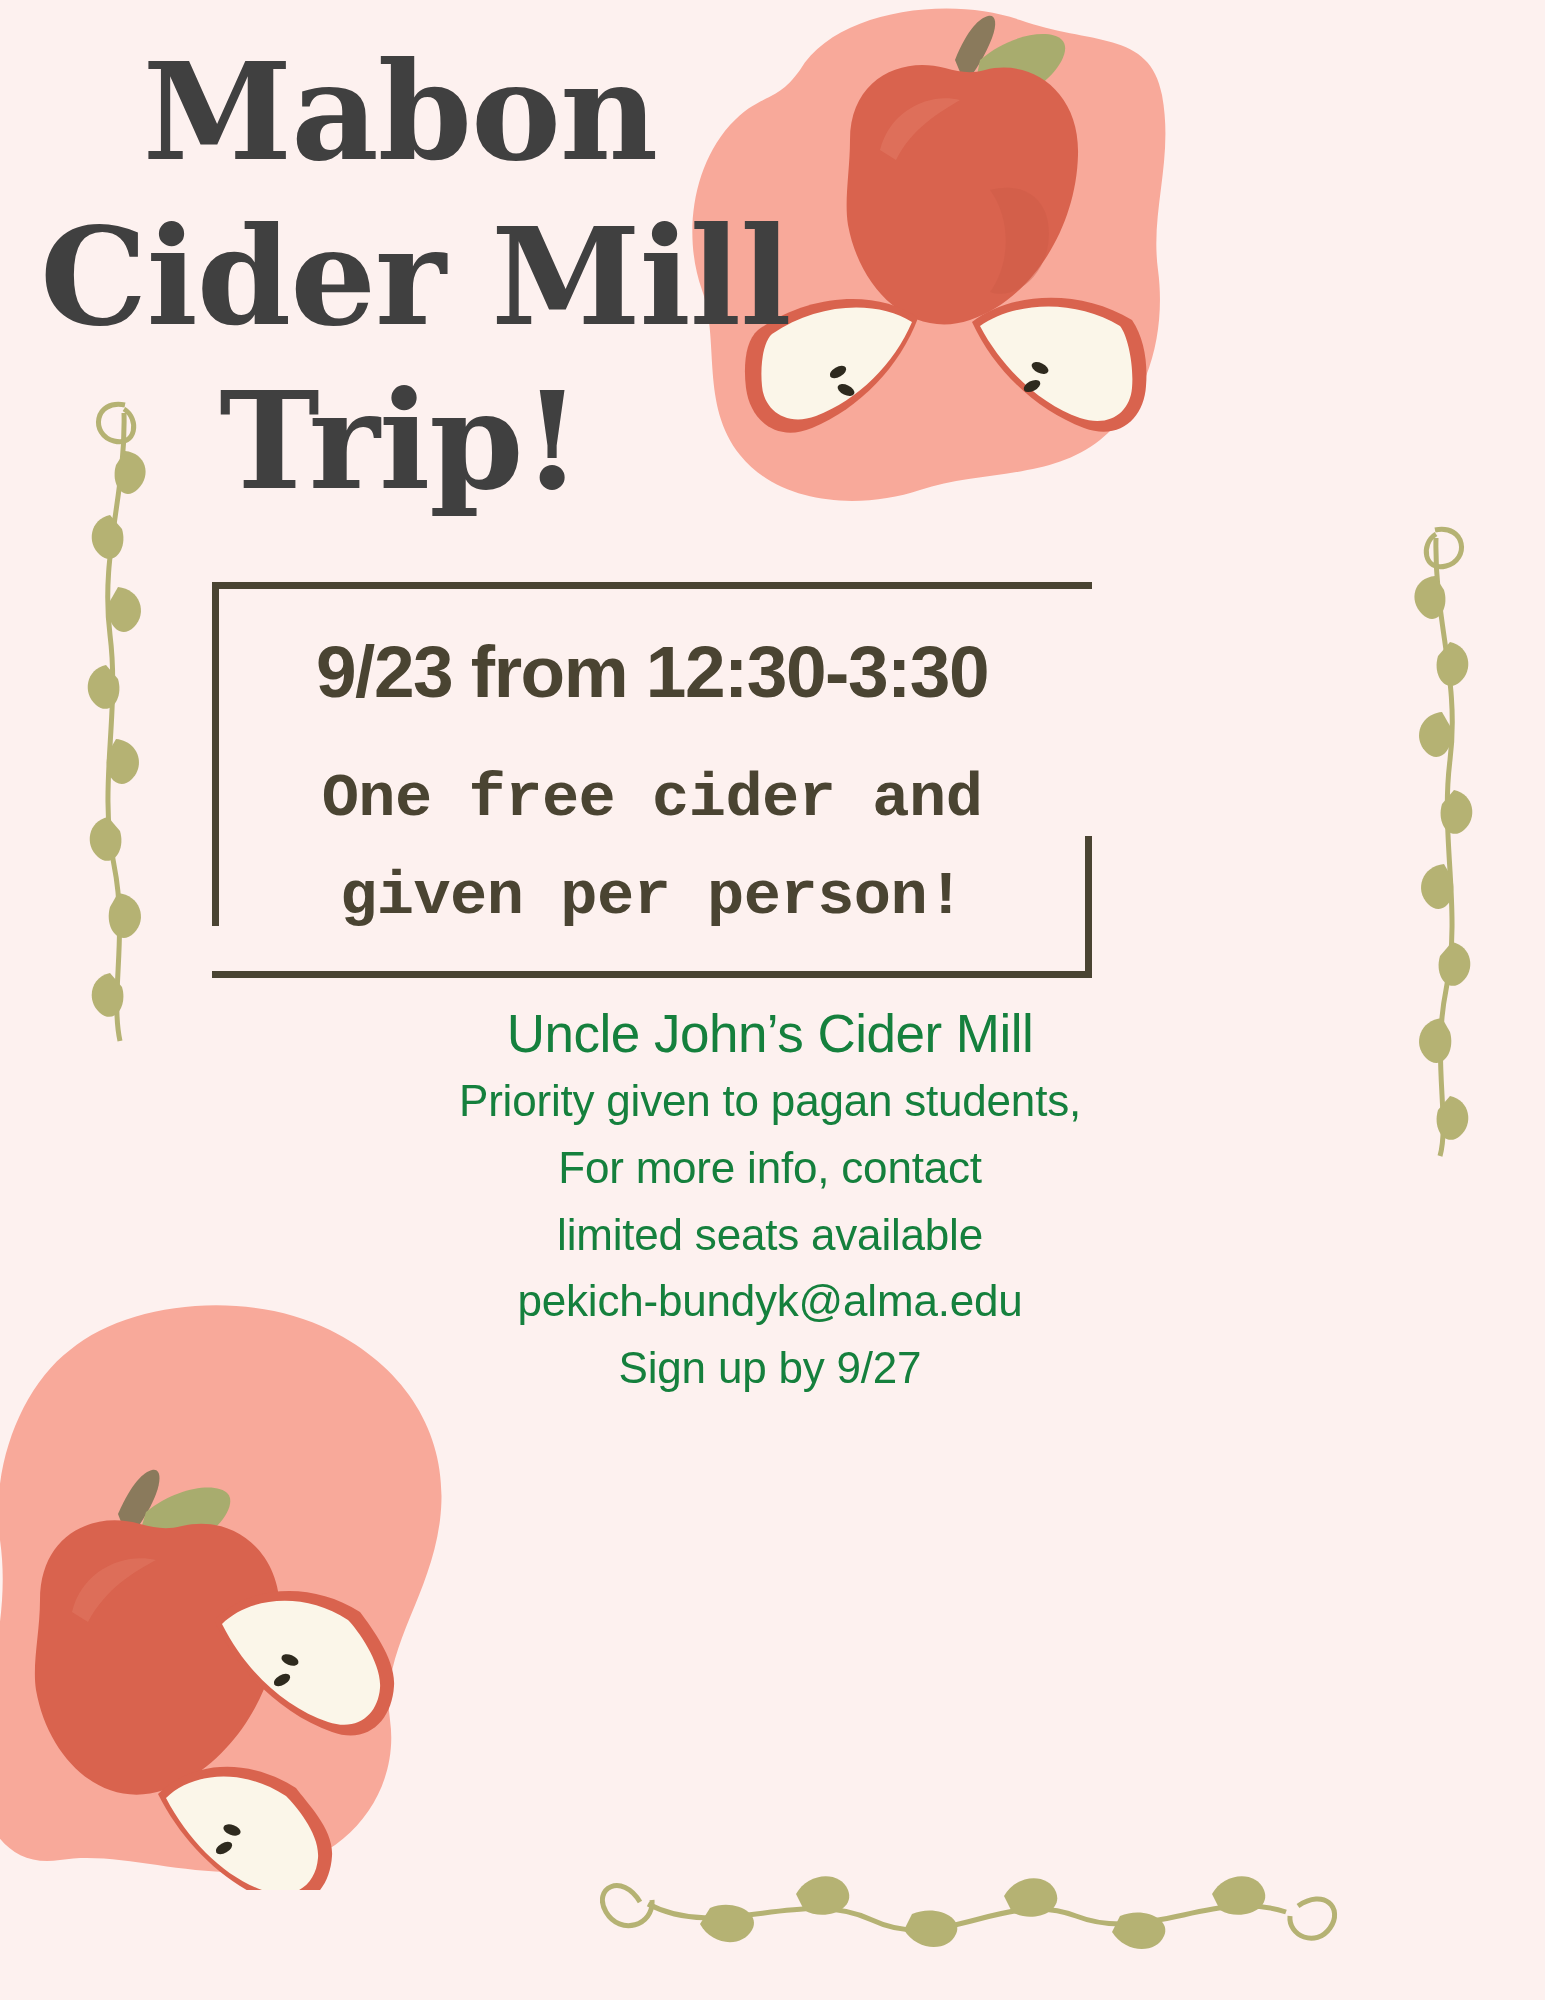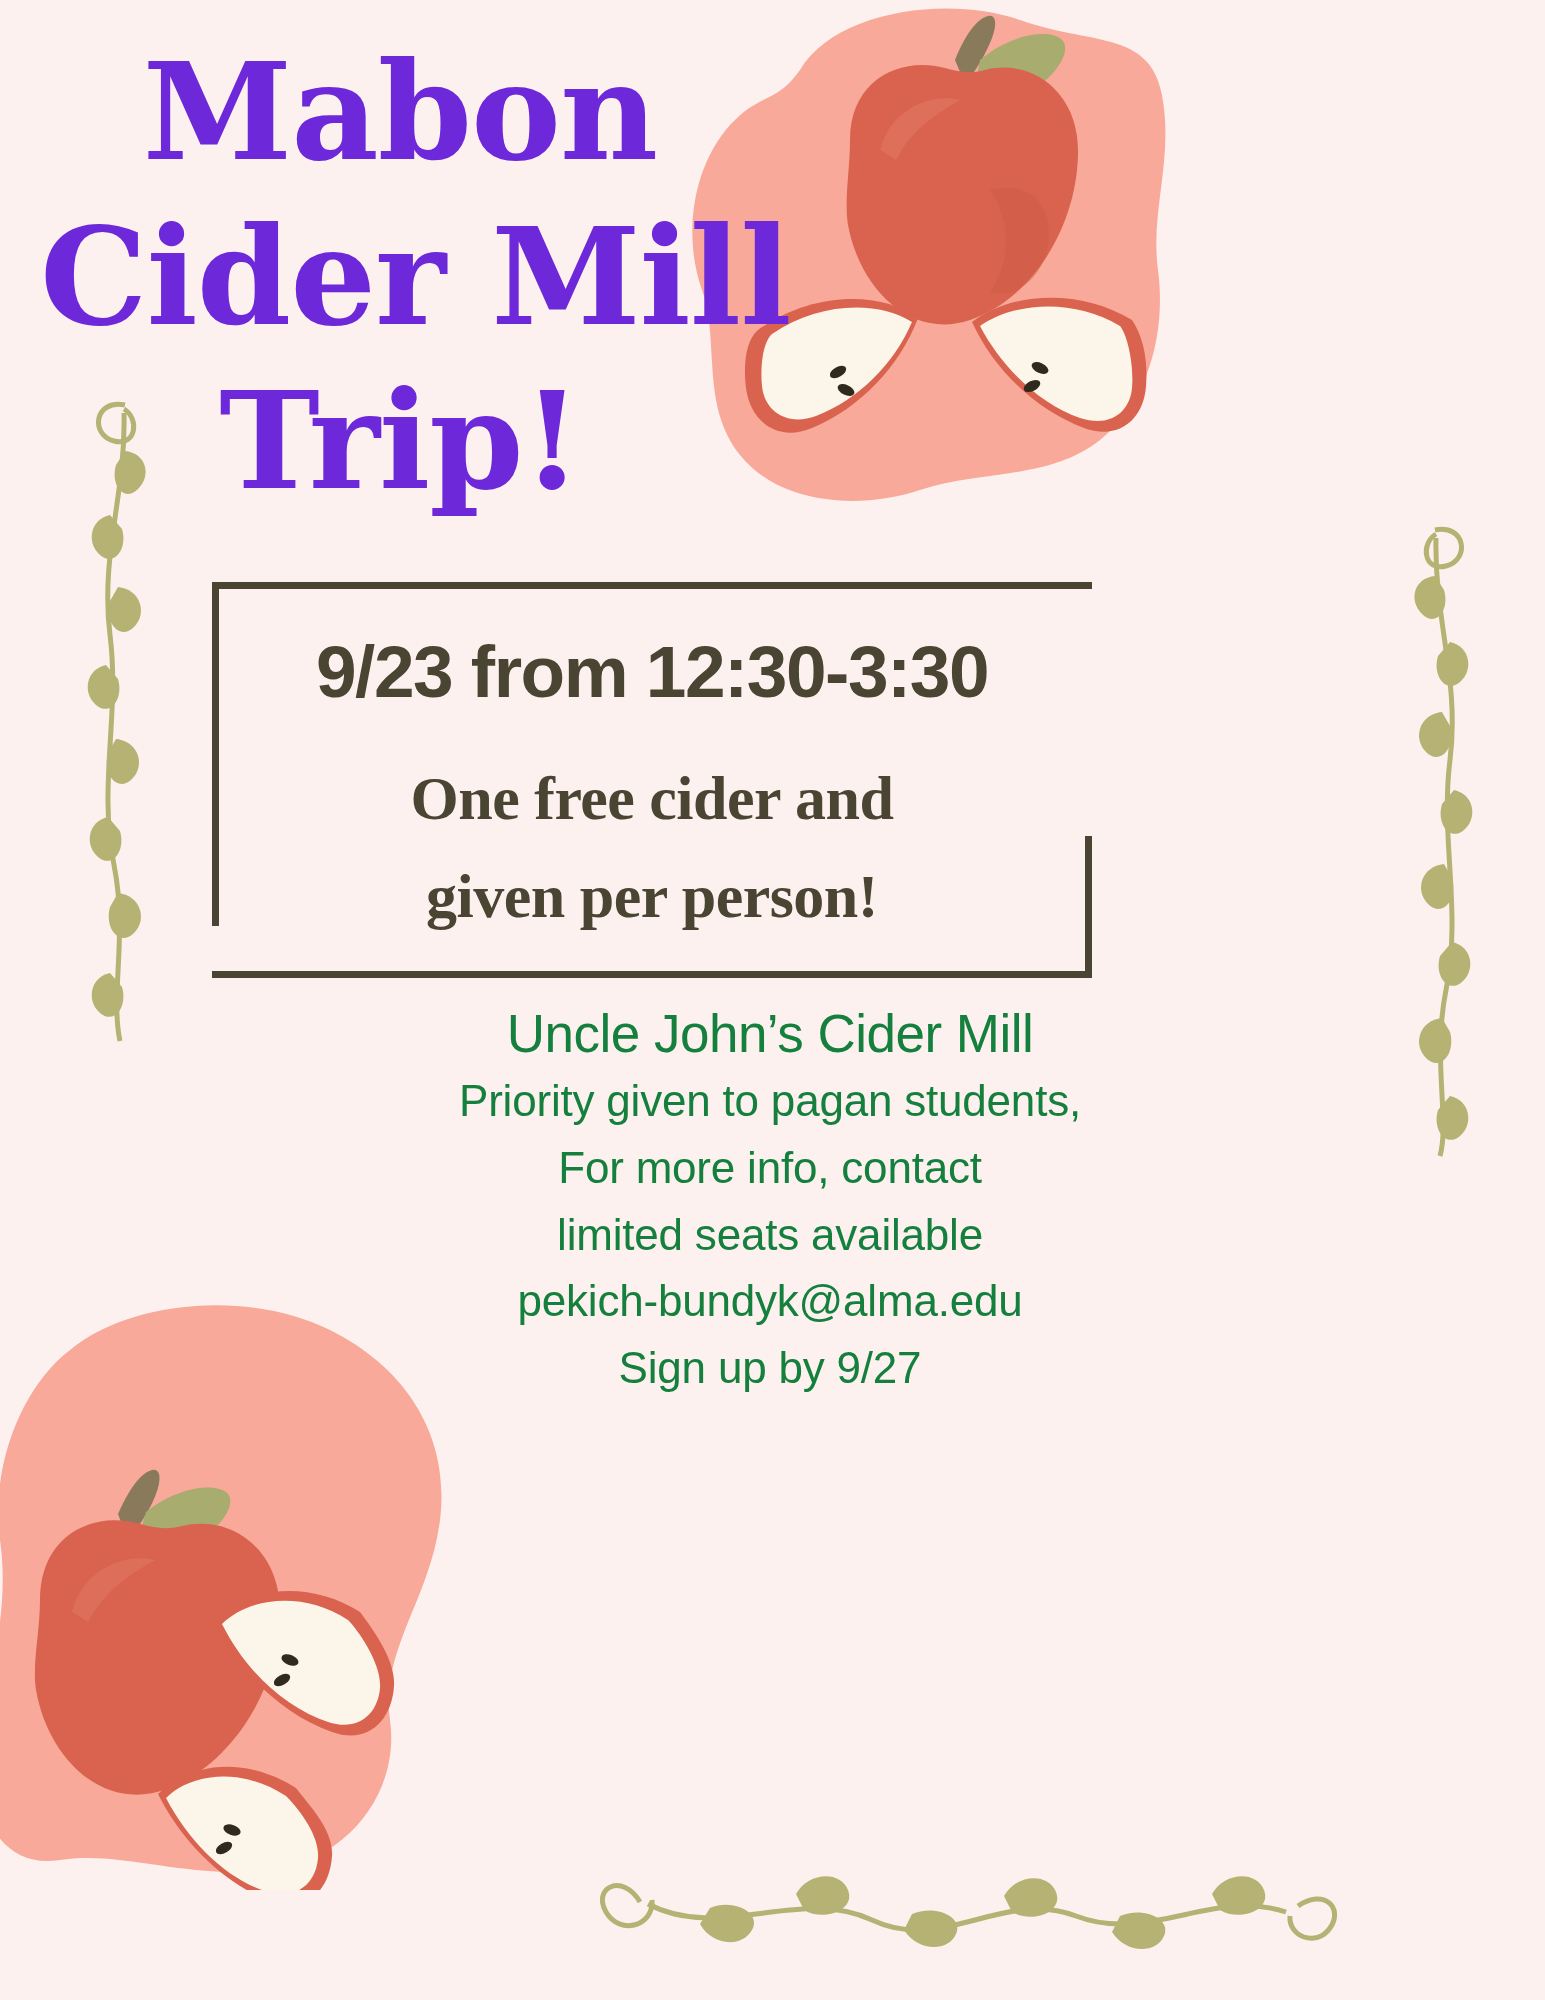--- a/index.html
+++ b/index.html
@@ -24,21 +24,21 @@
     position: absolute;
     left: 40px;
     top: 30px;
     width: 720px;
     text-align: center;
     z-index: 5;
   }
   .title-line {
     font-family: "DejaVu Serif", "Liberation Serif", serif;
     font-weight: 700;
-    color: #6d28d9;
+    color: #404040;
     font-size: 135px;
     line-height: 1.22;
     letter-spacing: -1px;
     white-space: nowrap;
   }
 
   
   .info-box {
     position: absolute;
     left: 212px;
@@ -62,21 +62,21 @@
   }
   .line-datetime {
     top: 48px;
     font-family: "Liberation Sans", sans-serif;
     font-weight: 700;
     font-size: 73px;
     letter-spacing: -1.5px;
   }
   .line-offer {
     top: 168px;
-    font-family: Liberation Serif, serif;
+    font-family: Liberation Mono, monospace;
     font-weight: 700;
     font-size: 62px;
     line-height: 1.58;
     letter-spacing: -0.5px;
   }
 
   
   .footer-block {
     position: absolute;
     left: 420px;

